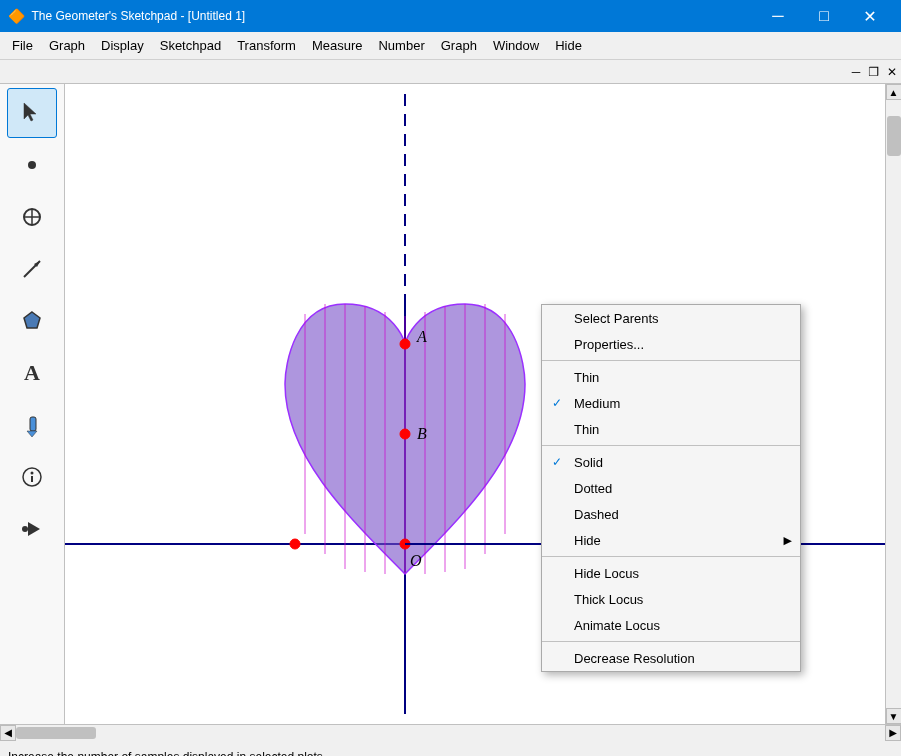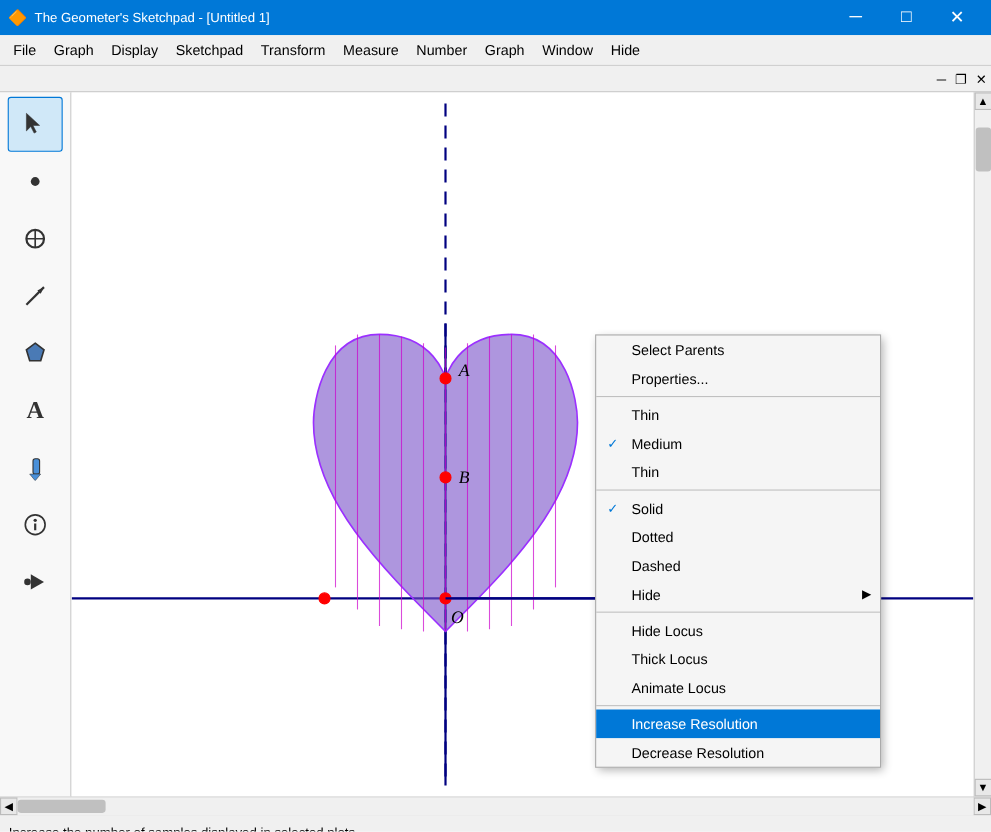--- a/index.html
+++ b/index.html
@@ -356,23 +356,20 @@
       <div class="cm-item">
         <span>Hide Locus</span>
       </div>
       <div class="cm-item">
         <span>Thick Locus</span>
       </div>
       <div class="cm-item">
         <span>Animate Locus</span>
       </div>
       <div class="cm-separator"></div>
-      <div class="cm-item highlighted">
-        <span>Increase Resolution</span>
-      </div>
       <div class="cm-item">
         <span>Decrease Resolution</span>
       </div>
     </div>
   </div>
 
   <div class="scrollbar-v">
     <div class="scrollbar-arrow">▲</div>
     <div class="scrollbar-thumb-v"></div>
     <div style="flex:1;"></div>

